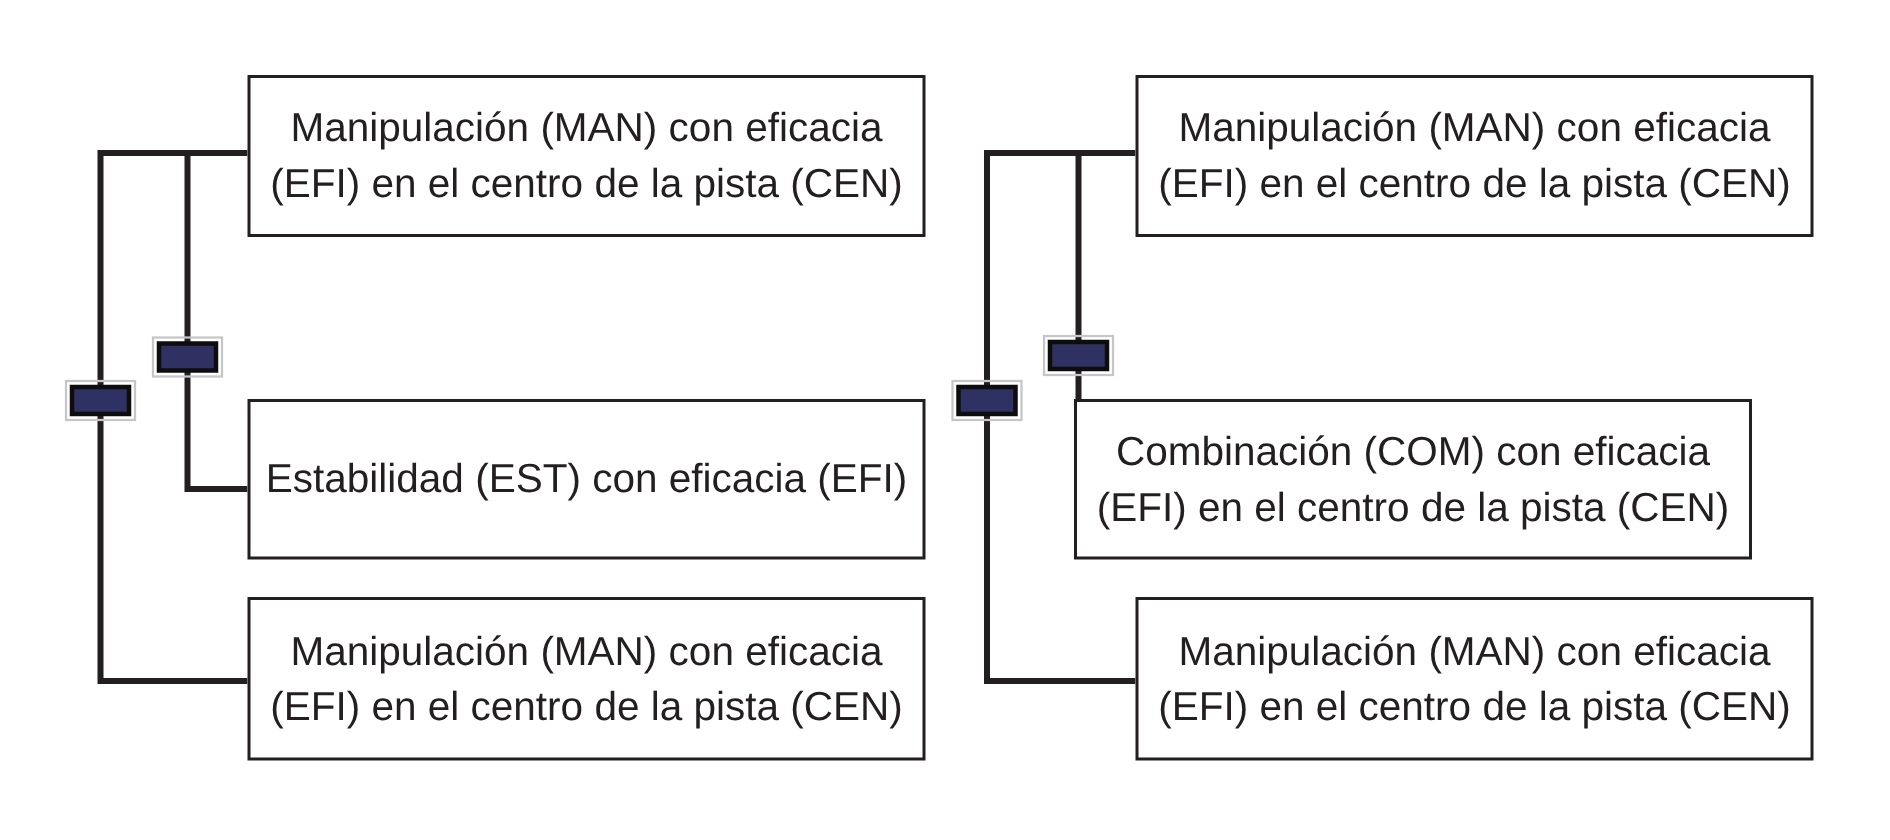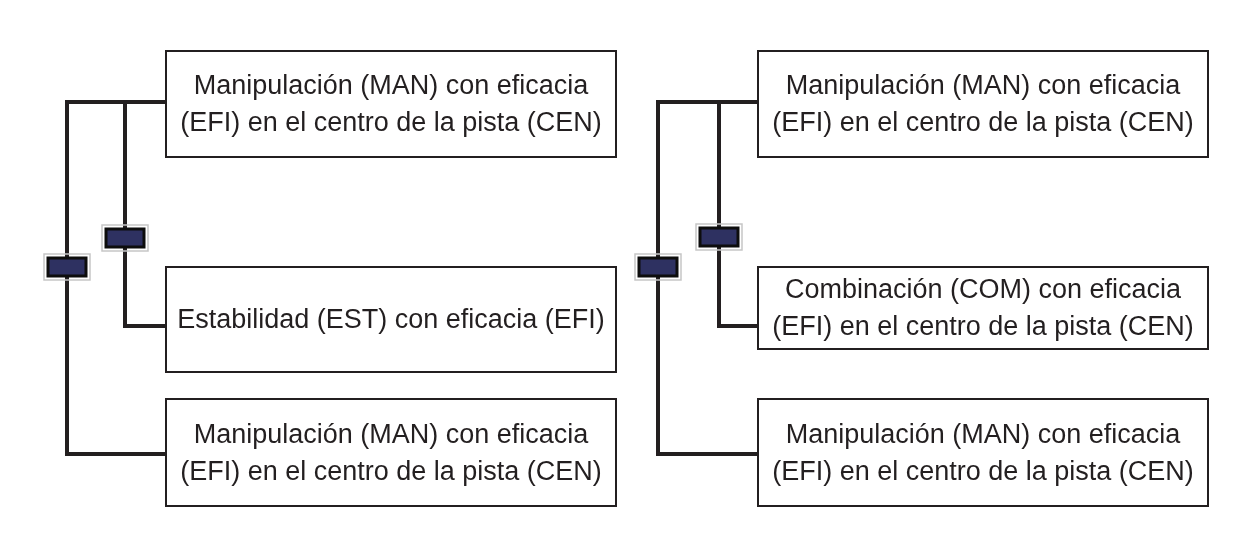--- a/index.html
+++ b/index.html
@@ -21,21 +21,21 @@
     background:var(--box-fill);border:2px solid var(--box-border);
     display:flex;flex-direction:column;align-items:center;justify-content:center;
     font-size:27px;line-height:37px;color:var(--text);text-align:center;
   }
   .label-line{display:block;white-space:nowrap;}
   
   .box-l1{left:165px;top:50px;width:452px;height:108px;}
   .box-l2{left:165px;top:266px;width:452px;height:107px;gap:20px;}
   .box-l3{left:165px;top:398px;width:452px;height:109px;}
   .box-r1{left:757px;top:50px;width:452px;height:108px;}
-  .box-r2{left:757px;top:266px;width:452px;height:84px;}
+  .box-r2{left:716px;top:266px;width:452px;height:107px;}
   .box-r3{left:757px;top:398px;width:452px;height:109px;}
 </style>
 </head>
 <body>
 
 <div class="canvas">
 
   <svg class="connector-layer" viewBox="0 0 1260 560" xmlns="http://www.w3.org/2000/svg">
 
     <path class="connector" d="M 165 102 H 67 V 454 H 165"></path>

